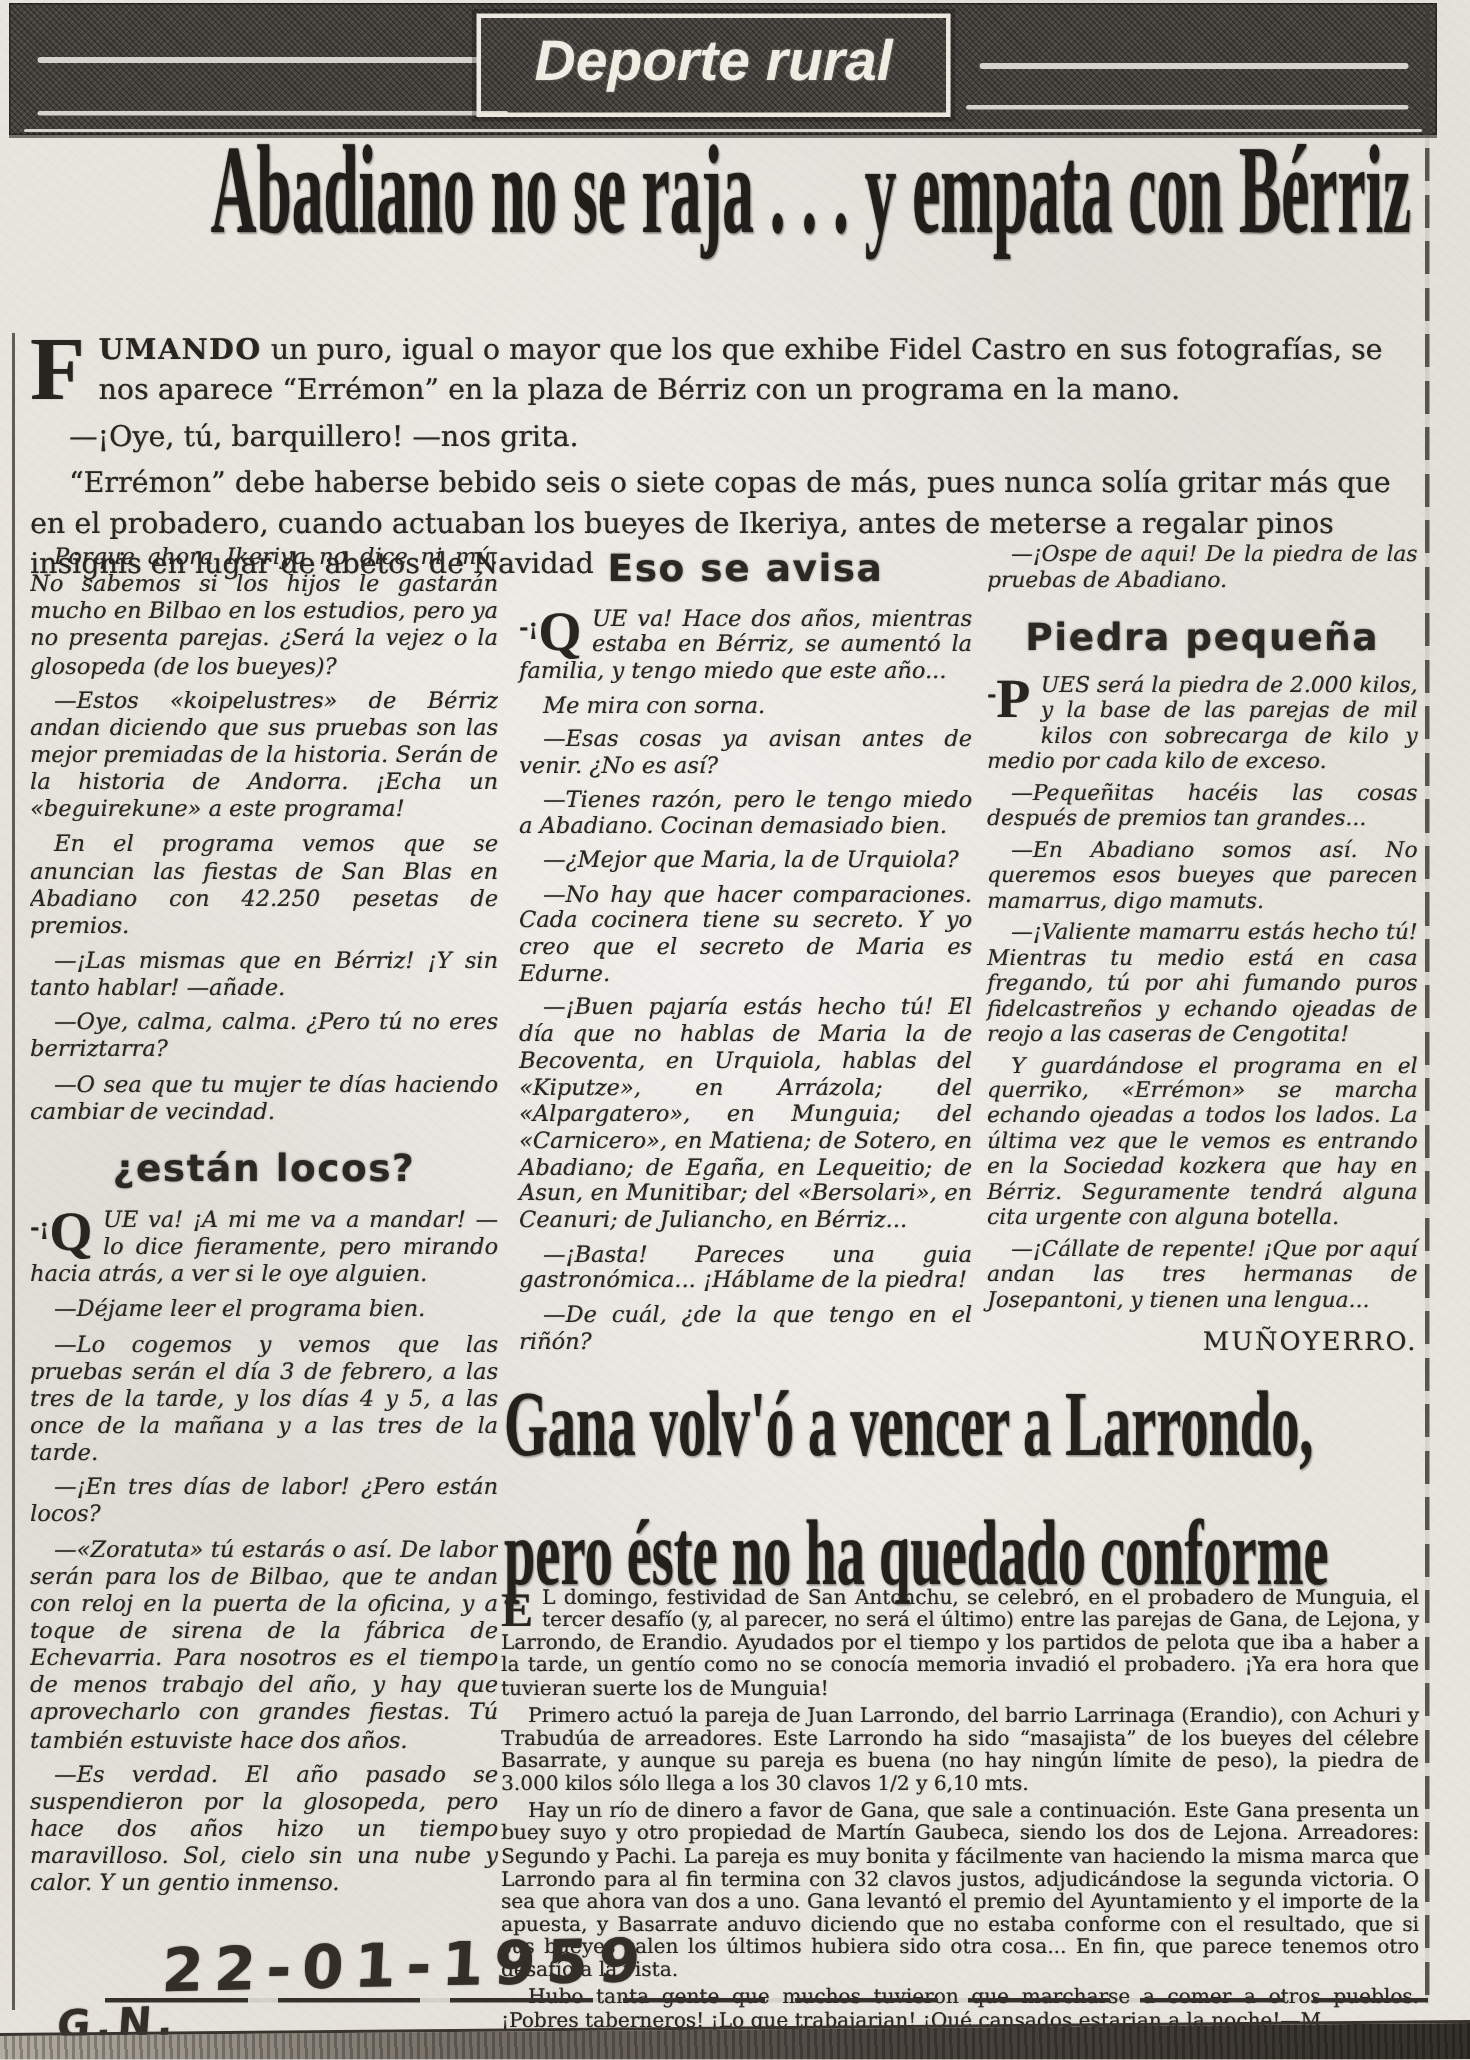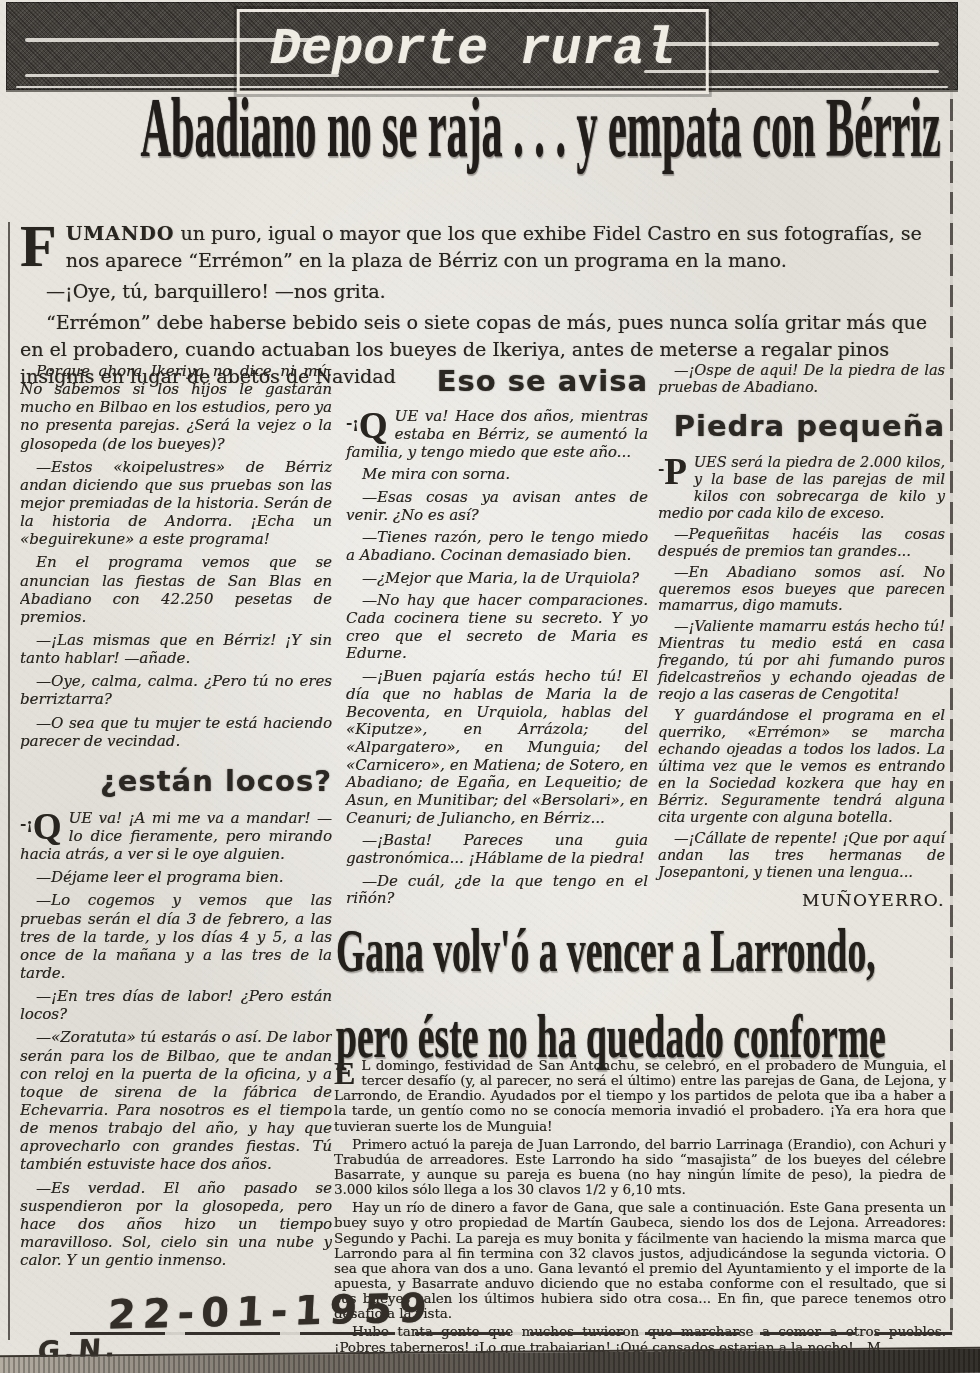--- a/index.html
+++ b/index.html
@@ -20,22 +20,22 @@
   .masthead{position:absolute;left:6px;right:22px;top:2px;height:88px;
     background:
       repeating-linear-gradient(45deg, rgba(0,0,0,0.30) 0 1px, transparent 1px 3px),
       repeating-linear-gradient(-45deg, rgba(255,255,255,0.08) 0 1px, transparent 1px 3px),
       #45413c;
     box-shadow:0 2px 0 rgba(40,36,32,.6), inset 0 0 0 1px rgba(0,0,0,.4);}
   .streak{position:absolute;background:rgba(240,237,229,0.85);border-radius:2px;}
   .mast-box{position:absolute;left:50%;top:7px;transform:translateX(-52%);
     border:3px solid #ece8df;padding:8px 30px 12px 30px;min-width:250px;text-align:center;
     box-shadow:0 0 0 3px rgba(0,0,0,.25);}
-  .mast-title{font-family:Liberation Mono, monospace;font-style:italic;font-weight:bold;
-    font-size:52px;color:#efece3;text-shadow:0 0 2px rgba(255,255,255,.35);white-space:nowrap;}
+  .mast-title{font-family:Liberation Sans, sans-serif;font-style:italic;font-weight:bold;
+    font-size:38px;color:#efece3;text-shadow:0 0 2px rgba(255,255,255,.35);white-space:nowrap;}
 
   
   .headline1{position:absolute;top:98px;left:0;right:14px;height:118px;text-align:center;}
   .headline1 .hl-inner{display:inline-block;white-space:nowrap;font-family:"Liberation Serif",serif;
     font-weight:bold;font-size:57px;transform:scale(0.74,1.48);transform-origin:50% 60%;
     color:#211d1a;text-shadow:0 0 1px rgba(33,29,26,.8),1px 1px 1px rgba(33,29,26,.35);}
 
   
   .lead{position:absolute;top:220px;left:20px;right:30px;font-size:19px;line-height:1.42;
     text-shadow:0.3px 0.3px 0.7px rgba(40,35,30,.55);}
@@ -47,21 +47,21 @@
 
   
   .col{position:absolute;top:362px;font-style:italic;text-align:justify;
     text-shadow:0.3px 0.3px 0.6px rgba(40,35,30,.5);}
   .col p{margin:0 0 5px 0;text-indent:16px;}
   .col1{left:20px;width:312px;font-size:15px;line-height:1.21;height:935px;overflow:hidden;}
   .col2{left:346px;width:302px;font-size:15px;line-height:1.18;}
   .col3{left:658px;width:287px;font-size:14.5px;line-height:1.17;}
   .col3 p{margin:0 0 4px 0;}
   .subhead{font-family:"DejaVu Sans",sans-serif;font-style:normal;font-weight:bold;
-    text-align:right;font-size:29px;letter-spacing:1px;color:#2b2723;margin:14px 0 10px 0;
+    text-align:center;font-size:25px;letter-spacing:1px;color:#2b2723;margin:14px 0 10px 0;
     text-shadow:0 0 1.5px rgba(43,39,35,.7);text-indent:0 !important;}
   .col2 .subhead{margin-top:2px;}
   .dcwrap{float:left;margin:3px 7px 0 0;white-space:nowrap;font-style:normal;}
   .dcpre{font-size:15px;font-weight:bold;vertical-align:10px;}
   .dcbig{font-size:37px;font-weight:bold;line-height:.8;font-family:"Liberation Serif",serif;}
   .nodent{text-indent:0 !important;}
   .signature{text-align:right;font-style:normal;letter-spacing:1.5px;font-size:17px;
     margin-top:10px;font-weight:500;}
 
   
@@ -126,21 +126,21 @@
     <p class="ind">“Errémon” debe haberse bebido seis o siete copas de más, pues nunca solía gritar más que en el probadero, cuando actuaban los bueyes de Ikeriya, antes de meterse a regalar pinos insignis en lugar de abetos de Navidad</p>
   </div>
 
   <div class="col col1">
     <div>
         <p>Porque ahora Ikeriya no dice ni mú. No sabemos si los hijos le gastarán mucho en Bilbao en los estudios, pero ya no presenta parejas. ¿Será la vejez o la glosopeda (de los bueyes)?</p>
         <p>—Estos «koipelustres» de Bérriz andan diciendo que sus pruebas son las mejor premiadas de la historia. Serán de la historia de Andorra. ¡Echa un «beguirekune» a este programa!</p>
         <p>En el programa vemos que se anuncian las fiestas de San Blas en Abadiano con 42.250 pesetas de premios.</p>
         <p>—¡Las mismas que en Bérriz! ¡Y sin tanto hablar! —añade.</p>
         <p>—Oye, calma, calma. ¿Pero tú no eres berriztarra?</p>
-        <p>—O sea que tu mujer te está haciendo parecer de vecindad.</p>
+        <p>—O sea que tu mujer te días haciendo cambiar de vecindad.</p>
       </div>
     <div class="subhead">¿están locos?</div>
     <p class="nodent"><span class="dcwrap"><span class="dcpre">-¡</span><span class="dcbig">Q</span></span><span>UE va! ¡A mi me va a mandar! —lo dice fieramente, pero mirando hacia atrás, a ver si le oye alguien.</span></p>
     <div>
         <p>—Déjame leer el programa bien.</p>
         <p>—Lo cogemos y vemos que las pruebas serán el día 3 de febrero, a las tres de la tarde, y los días 4 y 5, a las once de la mañana y a las tres de la tarde.</p>
         <p>—¡En tres días de labor! ¿Pero están locos?</p>
         <p>—«Zoratuta» tú estarás o así. De labor serán para los de Bilbao, que te andan con reloj en la puerta de la oficina, y a toque de sirena de la fábrica de Echevarria. Para nosotros es el tiempo de menos trabajo del año, y hay que aprovecharlo con grandes fiestas. Tú también estuviste hace dos años.</p>
         <p>—Es verdad. El año pasado se suspendieron por la glosopeda, pero hace dos años hizo un tiempo maravilloso. Sol, cielo sin una nube y calor. Y un gentio inmenso.</p>
       </div>

